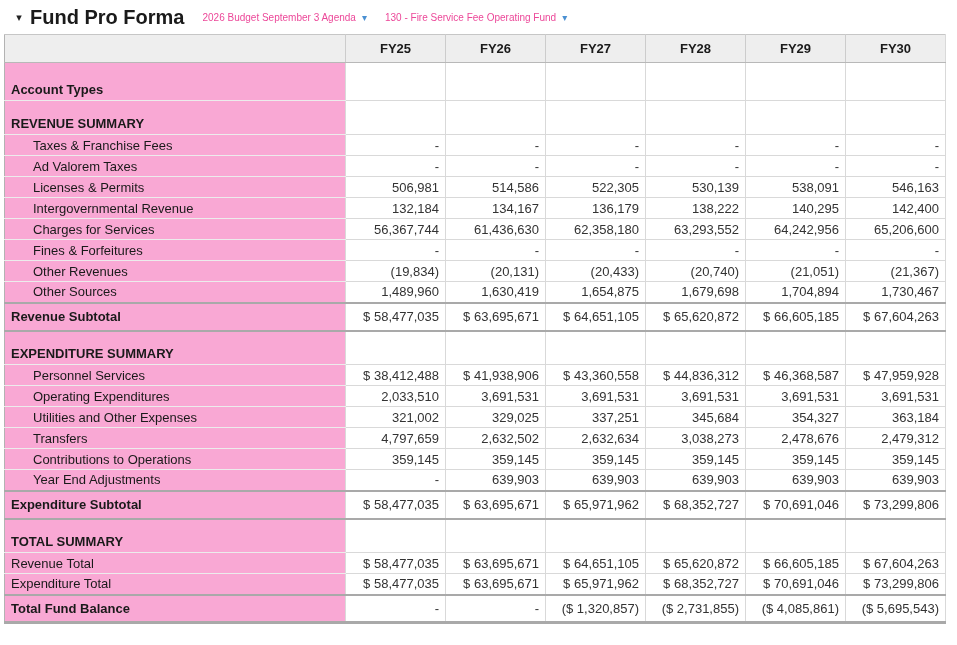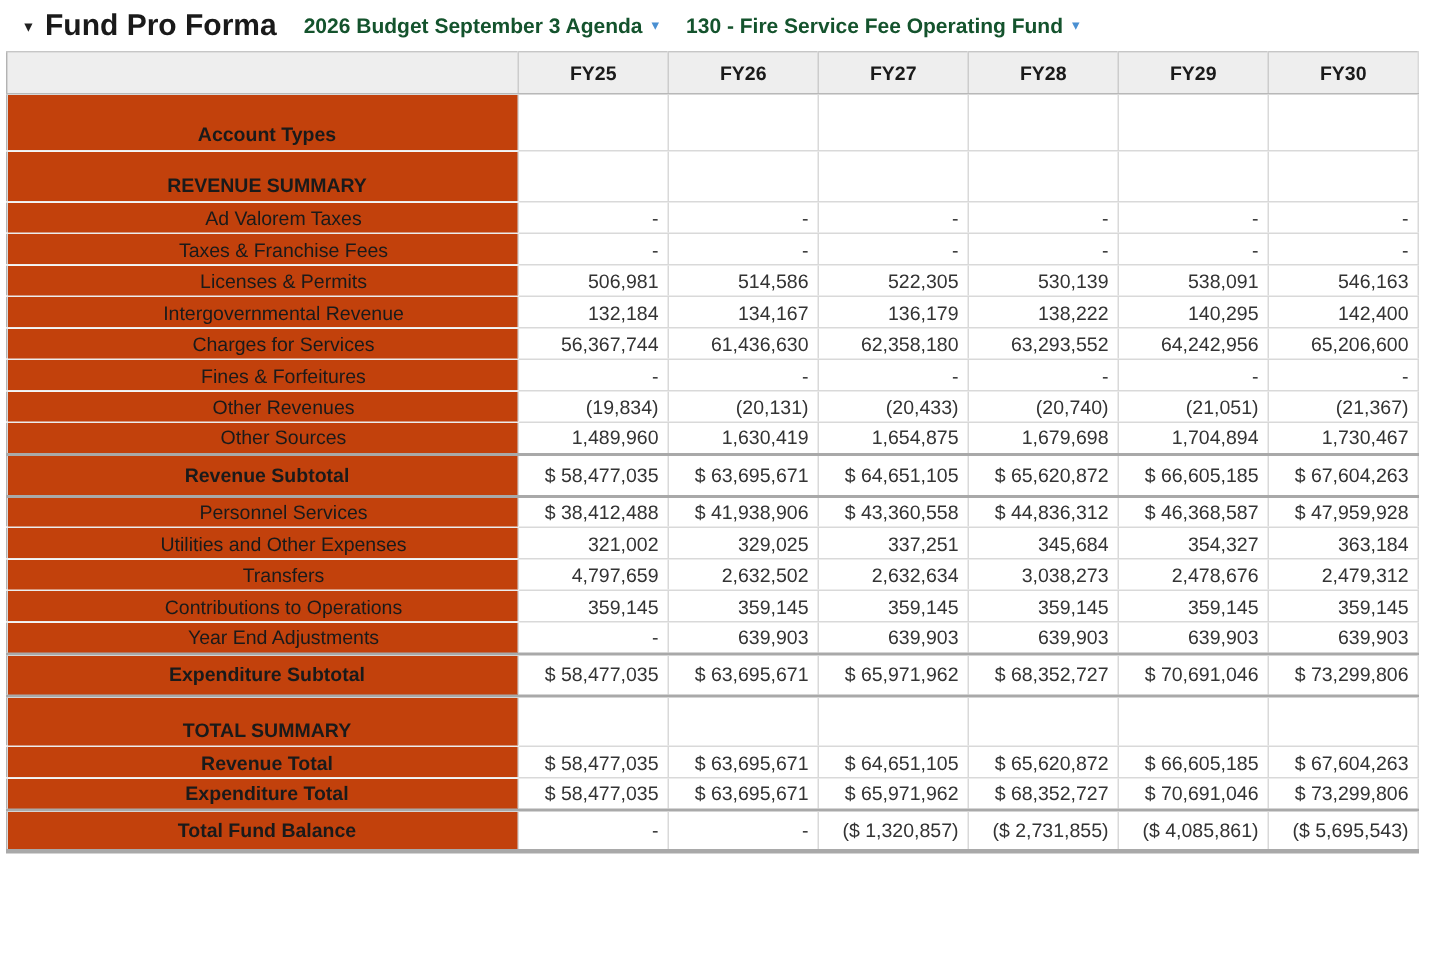--- a/index.html
+++ b/index.html
@@ -25,26 +25,25 @@
     cursor: pointer;
     text-align: center;
   }
   .toolbar-title {
     font-size: 20px;
     font-weight: bold;
     color: #1a1a1a;
     margin-right: 18px;
   }
   .toolbar-link {
-    font-size: 14px;
-    color: #14532d;
+    font-size: 10px;
+    color: #ec4899;
     margin-right: 6px;
     cursor: pointer;
     white-space: nowrap;
-    font-weight: bold;
   }
   .link-caret {
     font-size: 10px;
     color: #4a90d2;
     margin-right: 18px;
     cursor: pointer;
   }
   
   table.pro-forma {
     border-collapse: collapse;
@@ -65,23 +64,23 @@
     text-align: center;
     border-left: 1px solid #cccccc;
     border-bottom: 1px solid #b8b8b8;
   }
   th.corner {
     background: #eeeeee;
     border-bottom: 1px solid #b8b8b8;
   }
   td { height: 21px; padding: 0; }
   td.label {
-    background: #c2410c;
+    background: #f9a8d4;
     color: #1a1a1a;
-    text-align: center;
+    text-align: left;
     padding-left: 6px;
     border-bottom: 1px solid #ececec;
     white-space: nowrap;
     overflow: hidden;
   }
   td.num {
     text-align: right;
     padding-right: 6px;
     border-left: 1px solid #d9d9d9;
     border-bottom: 1px solid #d9d9d9;
@@ -94,21 +93,21 @@
   tr.row-section td { height: 34px; }
   tr.row-group td.label, tr.row-section td.label { font-weight: bold; }
   tr.row-item td.label { padding-left: 28px; }
   tr.row-subtotal td, tr.row-grand td {
     height: 28px;
     border-top: 2px solid #a9a9a9;
     border-bottom: 2px solid #a9a9a9;
   }
   tr.row-subtotal td.label, tr.row-grand td.label { font-weight: bold; }
   tr.row-total td.label, tr.row-total-last td.label {
-    font-weight: bold;
+    font-weight: normal;
   }
   tr.row-total td.num, tr.row-total-last td.num { border-bottom: 1px solid #d9d9d9; }
   tr.row-total-last td { border-bottom: 2px solid #a9a9a9; }
   tr.row-grand td { border-bottom-width: 3px; }
 </style>
 </head>
 <body>
 
 <div class="toolbar">
   <span class="collapse-caret">▾</span>
@@ -155,30 +154,30 @@
       <tr class="row-section">
         <td class="label">REVENUE SUMMARY</td>
         <td class="num"></td>
         <td class="num"></td>
         <td class="num"></td>
         <td class="num"></td>
         <td class="num"></td>
         <td class="num"></td>
       </tr>
       <tr class="row-item">
+        <td class="label">Taxes &amp; Franchise Fees</td>
+        <td class="num">-</td>
+        <td class="num">-</td>
+        <td class="num">-</td>
+        <td class="num">-</td>
+        <td class="num">-</td>
+        <td class="num">-</td>
+      </tr>
+      <tr class="row-item">
         <td class="label">Ad Valorem Taxes</td>
-        <td class="num">-</td>
-        <td class="num">-</td>
-        <td class="num">-</td>
-        <td class="num">-</td>
-        <td class="num">-</td>
-        <td class="num">-</td>
-      </tr>
-      <tr class="row-item">
-        <td class="label">Taxes &amp; Franchise Fees</td>
         <td class="num">-</td>
         <td class="num">-</td>
         <td class="num">-</td>
         <td class="num">-</td>
         <td class="num">-</td>
         <td class="num">-</td>
       </tr>
       <tr class="row-item">
         <td class="label">Licenses &amp; Permits</td>
         <td class="num">506,981</td>
@@ -235,28 +234,46 @@
       </tr>
       <tr class="row-subtotal">
         <td class="label">Revenue Subtotal</td>
         <td class="num">$ 58,477,035</td>
         <td class="num">$ 63,695,671</td>
         <td class="num">$ 64,651,105</td>
         <td class="num">$ 65,620,872</td>
         <td class="num">$ 66,605,185</td>
         <td class="num">$ 67,604,263</td>
       </tr>
+      <tr class="row-section">
+        <td class="label">EXPENDITURE SUMMARY</td>
+        <td class="num"></td>
+        <td class="num"></td>
+        <td class="num"></td>
+        <td class="num"></td>
+        <td class="num"></td>
+        <td class="num"></td>
+      </tr>
       <tr class="row-item">
         <td class="label">Personnel Services</td>
         <td class="num">$ 38,412,488</td>
         <td class="num">$ 41,938,906</td>
         <td class="num">$ 43,360,558</td>
         <td class="num">$ 44,836,312</td>
         <td class="num">$ 46,368,587</td>
         <td class="num">$ 47,959,928</td>
+      </tr>
+      <tr class="row-item">
+        <td class="label">Operating Expenditures</td>
+        <td class="num">2,033,510</td>
+        <td class="num">3,691,531</td>
+        <td class="num">3,691,531</td>
+        <td class="num">3,691,531</td>
+        <td class="num">3,691,531</td>
+        <td class="num">3,691,531</td>
       </tr>
       <tr class="row-item">
         <td class="label">Utilities and Other Expenses</td>
         <td class="num">321,002</td>
         <td class="num">329,025</td>
         <td class="num">337,251</td>
         <td class="num">345,684</td>
         <td class="num">354,327</td>
         <td class="num">363,184</td>
       </tr>

